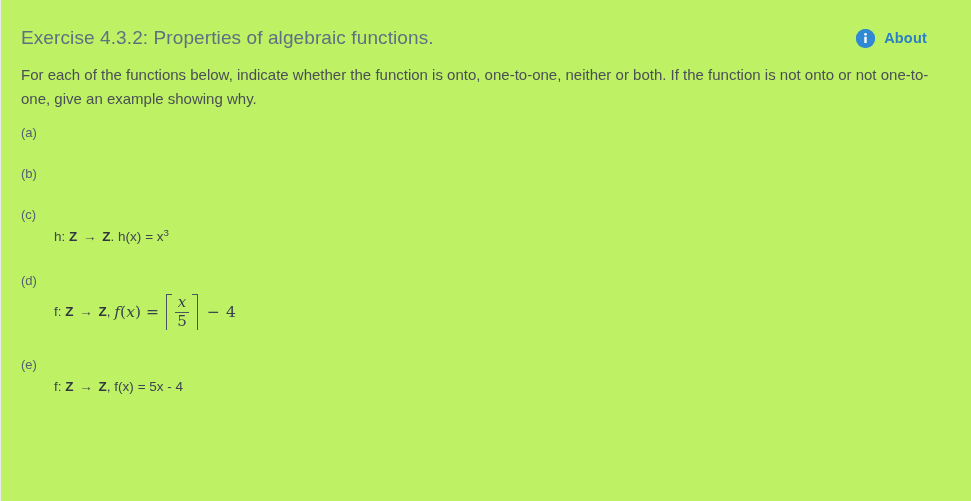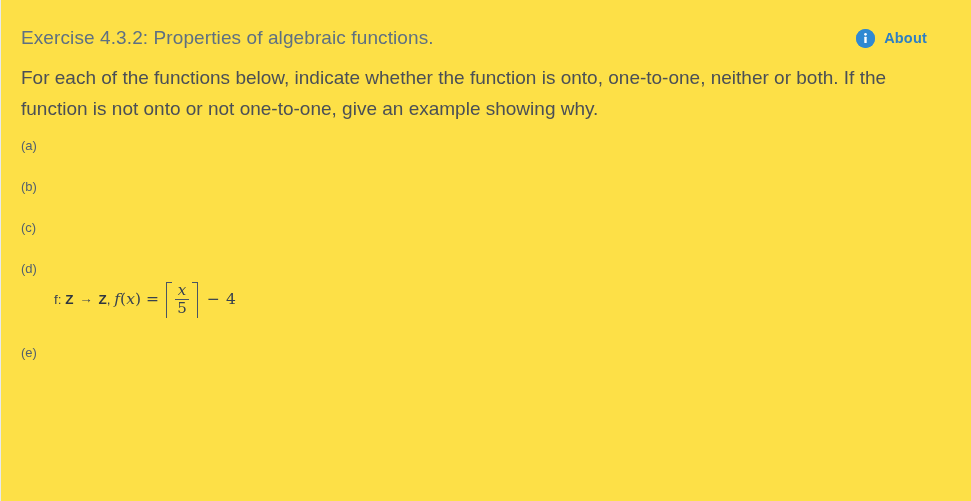--- a/index.html
+++ b/index.html
@@ -13,21 +13,21 @@
     font-family: "Liberation Sans", sans-serif;
     -webkit-font-smoothing: antialiased;
     overflow: hidden;
   }
   .page {
     position: relative;
     width: 971px;
     height: 501px;
     box-sizing: border-box;
     border-left: 1px solid #e8eaed;
-    background: #fde047;
+    background: #bef264;
   }
 
   
   .header {
     position: relative;
     display: flex;
     align-items: center;
     justify-content: space-between;
     padding: 20px 22px 0 20px;
     box-sizing: border-box;
@@ -63,21 +63,21 @@
   .about-label {
     font-size: 14.5px;
     font-weight: 700;
     color: #2d7fc4;
     letter-spacing: 0.2px;
   }
 
   
   .instructions {
     margin: 7px 20px 0 20px;
-    font-size: 19px;
+    font-size: 15px;
     line-height: 1.62;
     color: #4a4f56;
     max-width: 930px;
   }
 
   
   .problems {
     margin: 14px 0 0 0;
     padding: 0;
     list-style: none;
@@ -198,20 +198,29 @@
     <li class="problem p-a">
       <span class="problem-label">(a)</span>
     </li>
 
     <li class="problem p-b">
       <span class="problem-label">(b)</span>
     </li>
 
     <li class="problem p-c">
       <span class="problem-label">(c)</span>
+      <div class="problem-body">
+        <span>h</span><span>:</span>
+        <span class="bb">Z</span>
+        <span class="arrow">→</span>
+        <span class="bb">Z</span><span>.</span>
+        <span>h(x)</span>
+        <span>=</span>
+        <span>x</span><sup>3</sup>
+      </div>
     </li>
 
     <li class="problem p-d">
       <span class="problem-label">(d)</span>
       <div class="problem-body">
         <span>f</span><span>:</span>
         <span class="bb">Z</span>
         <span class="arrow">→</span>
         <span class="bb">Z</span><span>,</span>
         <span class="mathjax">
@@ -229,16 +238,25 @@
             <span class="ceil-bar right"></span>
           </span>
           <span class="minus-sign">−</span>
           <span class="num-lit">4</span>
         </span>
       </div>
     </li>
 
     <li class="problem p-e">
       <span class="problem-label">(e)</span>
+      <div class="problem-body">
+        <span>f</span><span>:</span>
+        <span class="bb">Z</span>
+        <span class="arrow">→</span>
+        <span class="bb">Z</span><span>,</span>
+        <span>f(x)</span>
+        <span>=</span>
+        <span>5x - 4</span>
+      </div>
     </li>
 
   </ul>
 </div>
 
 </body></html>

